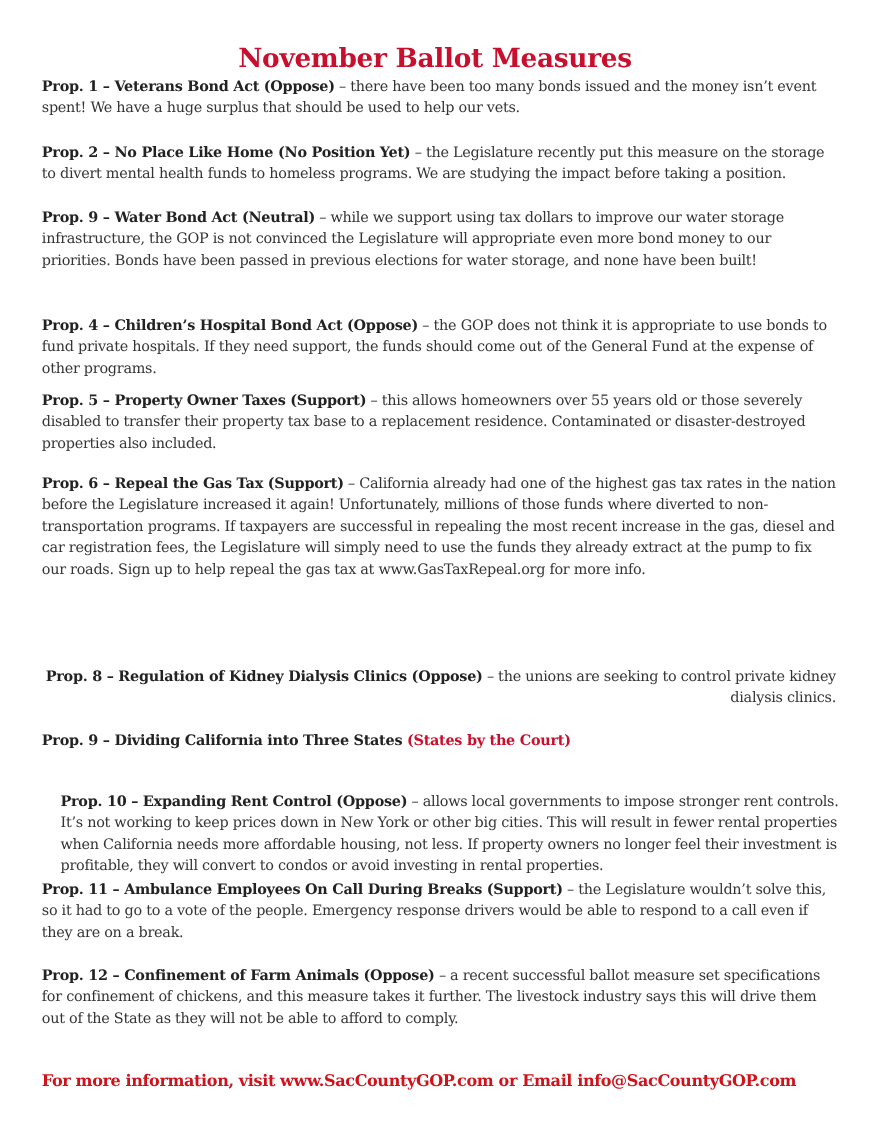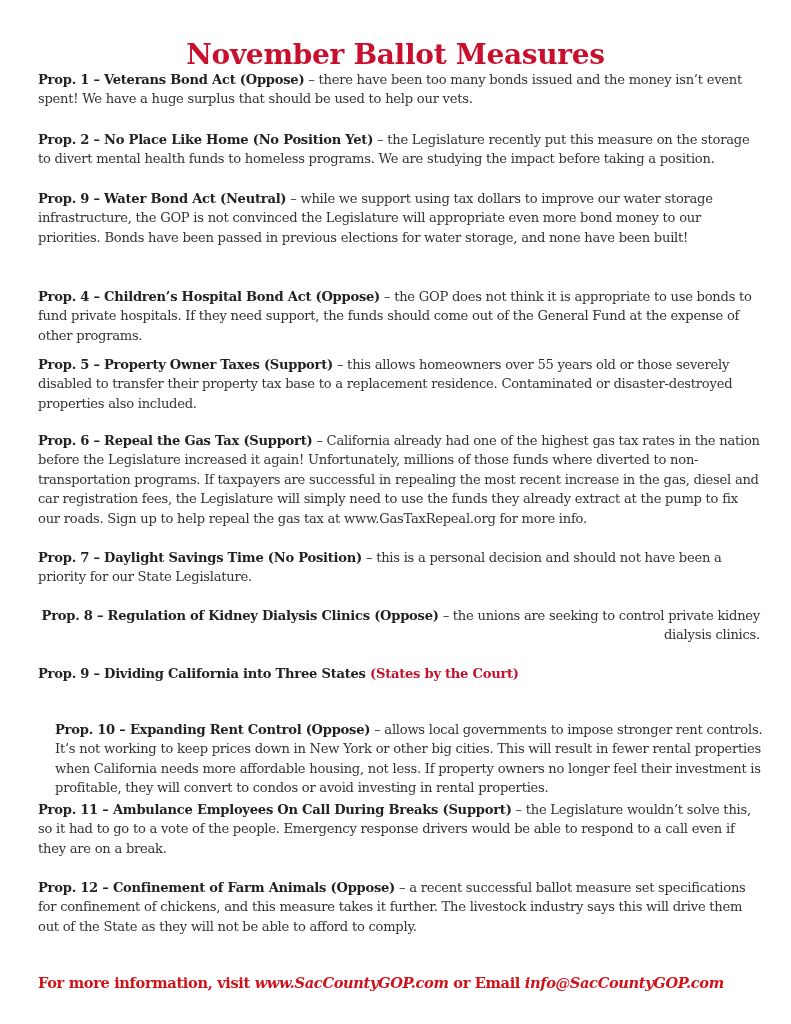--- a/index.html
+++ b/index.html
@@ -23,21 +23,21 @@
       height: 1024px;
     }
     .title {
       position: absolute;
       top: 38px;
       left: 0;
       width: 791px;
       text-align: center;
       font-family: "DejaVu Serif", "Liberation Serif", serif;
       font-weight: bold;
-      font-size: 28px;
+      font-size: 24px;
       color: #c8102e;
       letter-spacing: -0.3px;
     }
     .measure {
       position: absolute;
       left: 38px;
       width: 722px;
       font-size: 13.1px;
       line-height: 19.4px;
       letter-spacing: -0.25px;
@@ -58,21 +58,20 @@
       width: 730px;
       font-weight: bold;
       font-size: 14.6px;
       color: #d0121b;
       letter-spacing: -0.35px;
       white-space: nowrap;
     }
     .footer a {
       color: inherit;
       text-decoration: none;
-      font-style: italic;
     }
   </style>
 </head>
 <body>
 
 <div class="page">
 
   <div class="title">November Ballot Measures</div>
 
   <p class="measure" style="top:70px;margin:0;">
@@ -92,23 +91,20 @@
   </p>
 
   <p class="measure" style="top:355px;margin:0;">
     <span class="head">Prop. 5 – Property Owner Taxes (Support)</span><span> – this allows homeowners over 55 years old or those severely disabled to transfer their property tax base to a replacement residence. Contaminated or disaster-destroyed properties also included.</span>
   </p>
 
   <p class="measure" style="top:431px;margin:0;">
     <span class="head">Prop. 6 – Repeal the Gas Tax (Support)</span><span> – California already had one of the highest gas tax rates in the nation before the Legislature increased it again! Unfortunately, millions of those funds where diverted to non-transportation programs. If taxpayers are successful in repealing the most recent increase in the gas, diesel and car registration fees, the Legislature will simply need to use the funds they already extract at the pump to fix our roads. Sign up to help repeal the gas tax at www.GasTaxRepeal.org for more info.</span>
   </p>
 
-  <p class="measure" style="top:548px;margin:0;">
-    <span class="head">Prop. 7 – Daylight Savings Time (No Position)</span><span> – this is a personal decision and should not have been a priority for our State Legislature.</span>
-  </p>
 
   <p class="measure" style="top:606px;margin:0;text-align:right;">
     <span class="head">Prop. 8 – Regulation of Kidney Dialysis Clinics (Oppose)</span><span> – the unions are seeking to control private kidney dialysis clinics.</span>
   </p>
 
   <p class="measure" style="top:664px;margin:0;">
     <span class="head">Prop. 9 – Dividing California into Three States</span><span class="note-red"> (States by the Court)</span>
   </p>
 
   <p class="measure" style="top:703px;margin:17px;">

